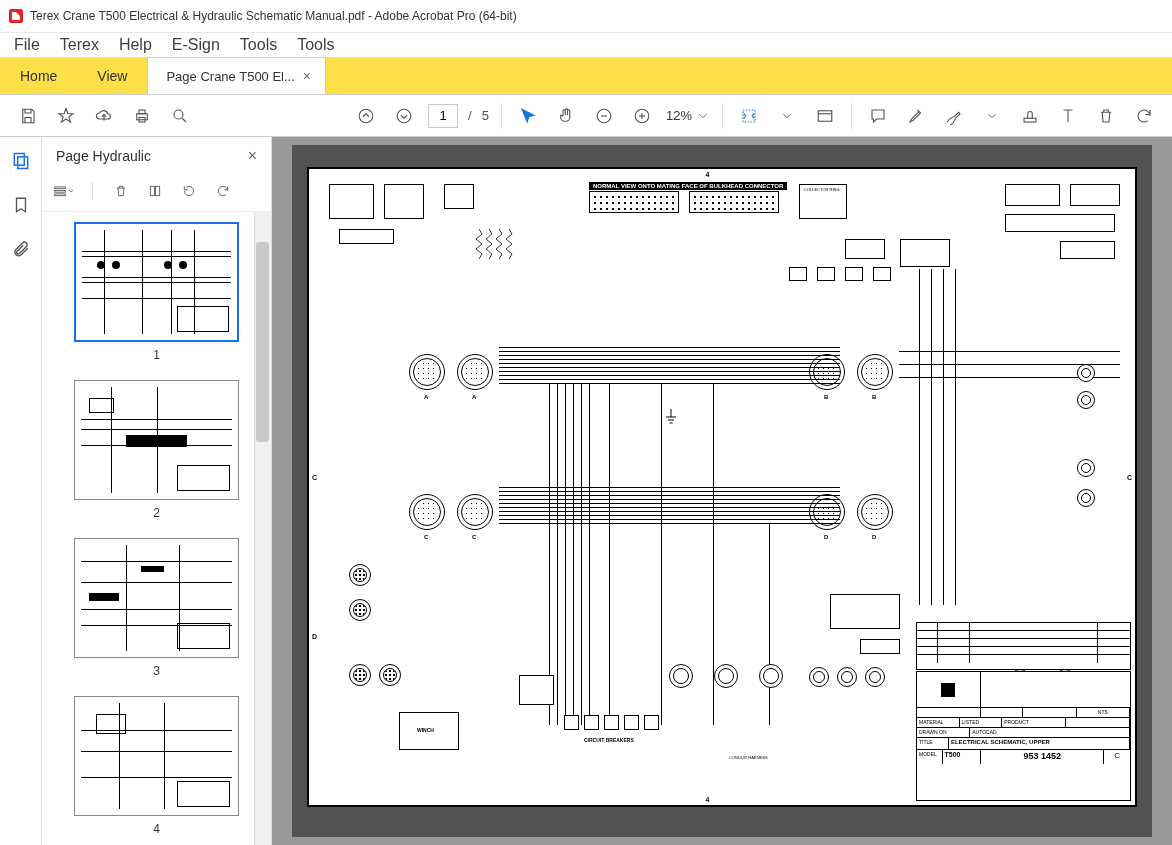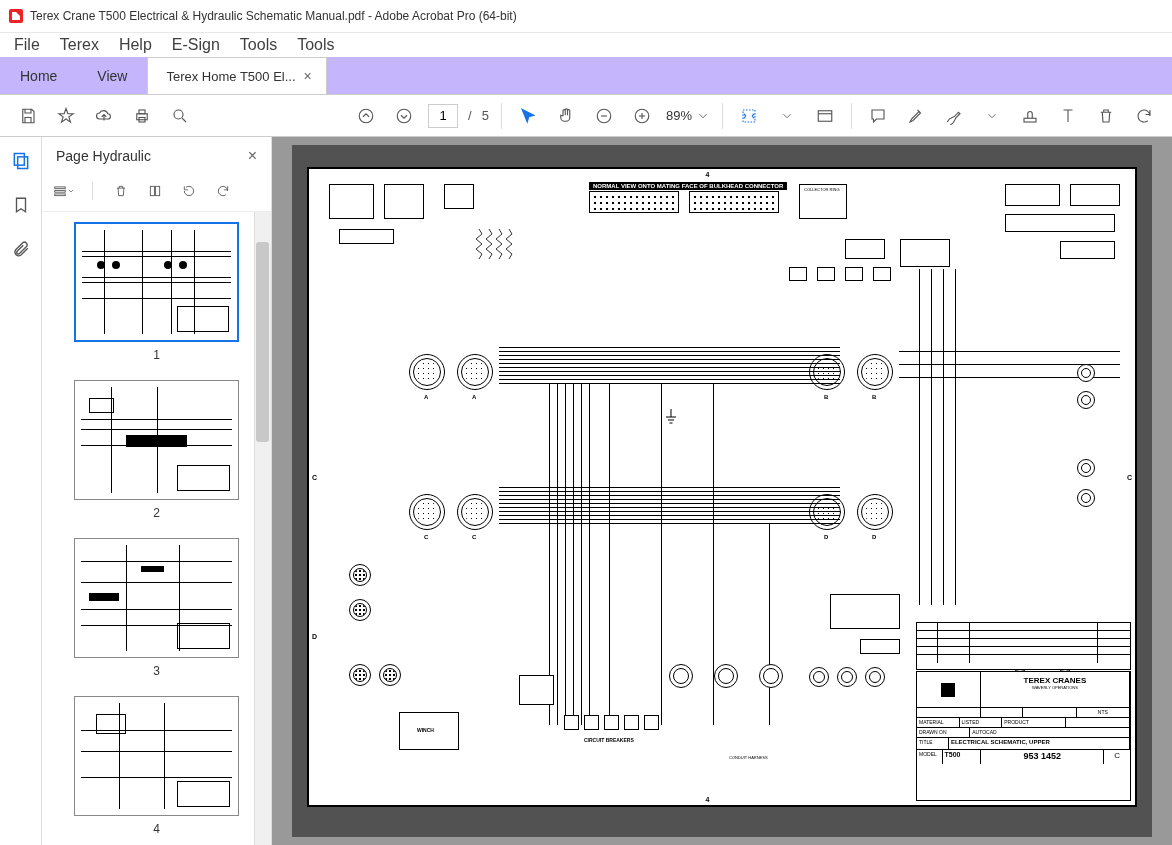--- a/index.html
+++ b/index.html
@@ -2,21 +2,21 @@
 <html><head>
 <meta charset="utf-8">
 <style>
 * { margin: 0; padding: 0; box-sizing: border-box; font-family: "Segoe UI", Arial, sans-serif; }
 body { width: 1172px; height: 845px; background: #fff; overflow: hidden; display: flex; flex-direction: column; }
 .titlebar { height: 30px; background: #fff; display: flex; align-items: center; padding: 16px 8px; border-bottom: 1px solid #e8e8e8; }
 .titlebar .pdf-icon { width: 16px; height: 16px; margin-right: 6px; display: flex; align-items: center; justify-content: center; }
 .titlebar .title-text { font-size: 12px; color: #333; }
 .menubar { height: 24px; background: #fff; display: flex; align-items: center; padding: 0 6px; gap: 4px; }
 .menubar .menu-item { font-size: 16px; color: #404040; padding: 2px 8px; cursor: pointer; }
-.tabbar { height: 38px; background: #c4b5fd; display: flex; align-items: stretch; border-bottom: 1px solid #ccc; }
+.tabbar { height: 38px; background: #fde047; display: flex; align-items: stretch; border-bottom: 1px solid #ccc; }
 .tabbar .home-tab, .tabbar .tools-tab { display: flex; align-items: center; padding: 0 20px; font-size: 14px; color: #333; cursor: pointer; }
 .tabbar .doc-tab { display: flex; align-items: center; padding: 0 14px 0 18px; font-size: 13px; color: #333; background: #fff; border-top: 1px solid #ccc; border-left: 1px solid #ccc; border-right: 1px solid #ccc; cursor: pointer; gap: 8px; }
 .tabbar .close-x { font-size: 14px; color: #666; cursor: pointer; }
 .toolbar { height: 42px; background: #fff; display: flex; align-items: center; padding: 0 10px; border-bottom: 1px solid #ccc; gap: 2px; }
 .tool-btn { width: 36px; height: 36px; display: flex; align-items: center; justify-content: center; cursor: pointer; border-radius: 3px; }
 .tool-sep { width: 1px; height: 26px; background: #ddd; margin: 0 6px; }
 .page-input { width: 30px; height: 24px; text-align: center; border: 1px solid #ccc; font-size: 13px; margin: 0 4px; }
 .page-of { font-size: 13px; color: #555; margin: 0 4px; }
 .zoom-sel { font-size: 13px; color: #333; padding: 2px 4px; display: flex; align-items: center; gap: 4px; cursor: pointer; }
 .icon-svg { width: 18px; height: 18px; stroke: #555; stroke-width: 1.5; fill: none; }
@@ -71,21 +71,21 @@
   <span class="menu-item">Help</span>
   <span class="menu-item">E-Sign</span>
   <span class="menu-item">Tools</span>
   <span class="menu-item">Tools</span>
 </div>
 
 <div class="tabbar">
   <div class="home-tab">Home</div>
   <div class="tools-tab">View</div>
   <div class="doc-tab">
-    <span>Terex Home T500 El...</span>
+    <span>Page Crane T500 El...</span>
     <span class="close-x">×</span>
   </div>
 </div>
 
 <div class="toolbar">
   <div class="tool-btn">
       <svg class="icon-svg" viewBox="0 0 24 24">
         <path d="M5 3h12l3 3v15H5z M8 3v5h8V3 M8 21v-7h8v7"></path>
       </svg>
     </div>
@@ -146,21 +146,21 @@
       </svg>
     </div>
   <div class="tool-btn">
       <svg class="icon-svg" viewBox="0 0 24 24">
         <circle cx="12" cy="12" r="9"></circle>
         <line x1="8" y1="12" x2="16" y2="12"></line>
         <line x1="12" y1="8" x2="12" y2="16"></line>
       </svg>
     </div>
   <div class="zoom-sel">
-    <span>89%</span>
+    <span>12%</span>
     <svg class="icon-svg-sm" viewBox="0 0 24 24">
         <path d="M6 9l6 6 6-6"></path>
       </svg>
   </div>
   <div class="tool-sep"></div>
   <div class="tool-btn">
       <svg class="icon-svg" viewBox="0 0 24 24" style="stroke:#1473e6">
         <rect x="4" y="4" width="16" height="16" stroke-dasharray="2 2"></rect>
         <path d="M8 12l-3-3m0 6l3-3 M16 12l3-3m0 6l-3-3"></path>
       </svg>
@@ -521,24 +521,20 @@
         <div class="small-block" style="top:98px;left:480px;width:18px;height:14px"></div>
         <div class="small-block" style="top:98px;left:508px;width:18px;height:14px"></div>
         <div class="small-block" style="top:98px;left:536px;width:18px;height:14px"></div>
         <div class="small-block" style="top:98px;left:564px;width:18px;height:14px"></div>
 
         <div class="title-block">
           <div class="tb-row" style="height:36px">
             <div class="tb-cell" style="width:30%;display:flex;align-items:center;justify-content:center">
               <div style="width:14px;height:14px;background:#000"></div>
             </div>
-            <div class="tb-cell" style="flex:1;text-align:center;font-size:8px;font-weight:bold;padding-top:4px">
-              <div>TEREX CRANES</div>
-              <div style="font-size:4px;font-weight:normal">WAVERLY OPERATIONS</div>
-            </div>
           </div>
           <div class="tb-row" style="height:10px">
             <div class="tb-cell" style="width:30%"></div>
             <div class="tb-cell" style="width:20%"></div>
             <div class="tb-cell" style="width:25%"></div>
             <div class="tb-cell" style="flex:1;text-align:center">NTS</div>
           </div>
           <div class="tb-row" style="height:10px">
             <div class="tb-cell" style="width:20%">MATERIAL</div>
             <div class="tb-cell" style="width:20%">LISTED</div>

